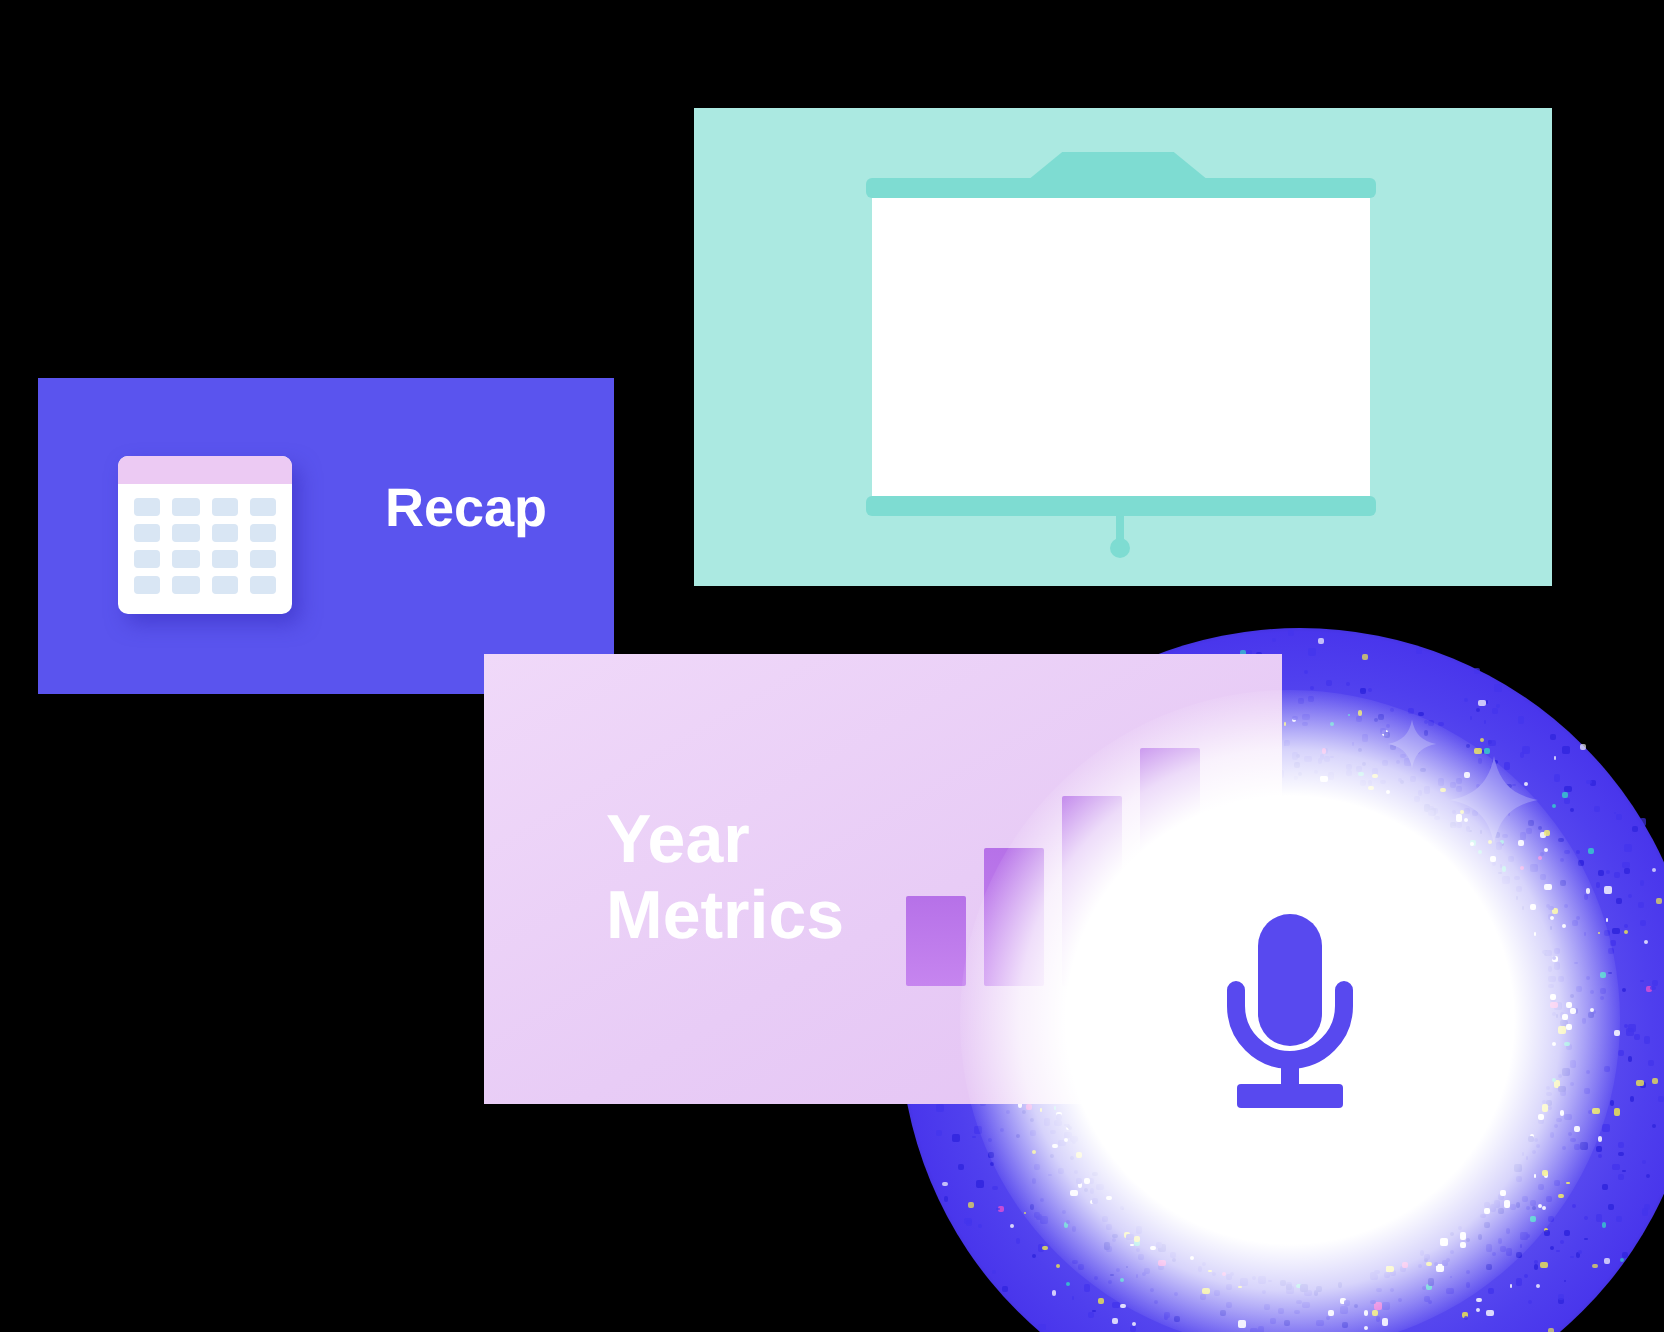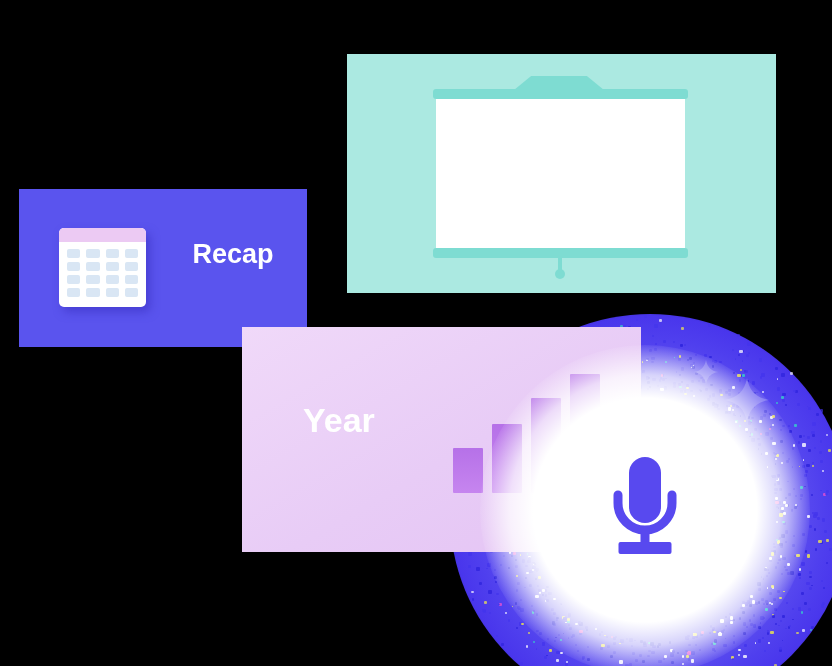--- a/index.html
+++ b/index.html
@@ -1108,20 +1108,21 @@
         </div>
     </div>
     <div class="abs year-title">
       <div>Recap</div>
     </div>
   </section>
 
   <section class="card card-lavender">
     <div class="abs sales-title">
       <div>Year</div>
+      <div>Metrics</div>
     </div>
     <div class="abs bars" id="bars" style="gap: 9px;">
         <div class="bar" style="width: 30px; height: 45px; background: linear-gradient(rgb(182, 113, 232), rgb(198, 133, 239));"></div>
         <div class="bar" style="width: 30px; height: 69px; background: linear-gradient(rgb(182, 113, 232), rgb(198, 133, 239));"></div>
         <div class="bar" style="width: 30px; height: 95px; background: linear-gradient(rgb(182, 113, 232), rgb(198, 133, 239));"></div>
         <div class="bar" style="width: 30px; height: 119px; background: linear-gradient(rgb(182, 113, 232), rgb(198, 133, 239));"></div>
       </div>
   </section>
 
   <div class="abs mic-halo"></div>

